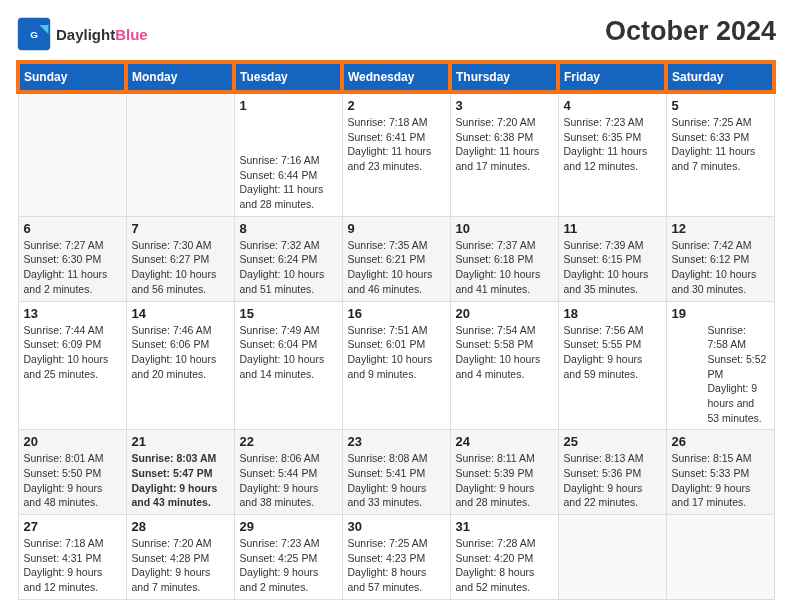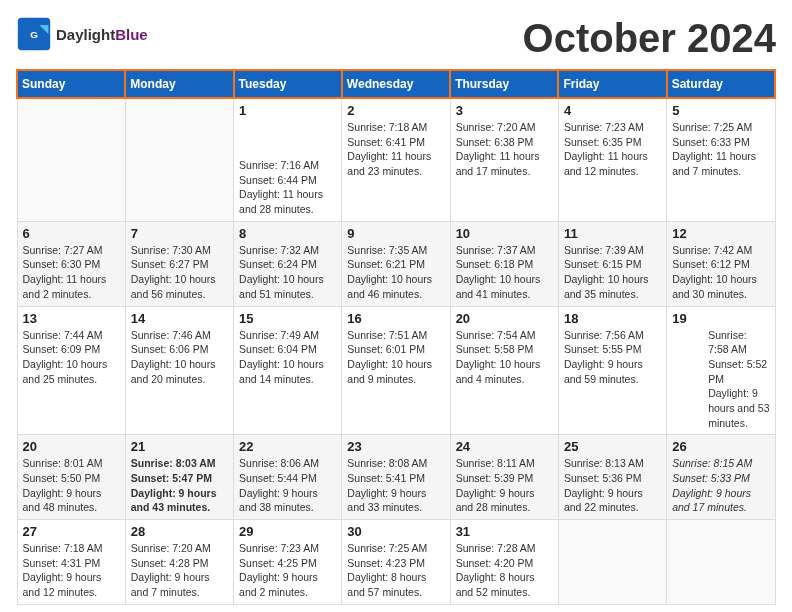--- a/index.html
+++ b/index.html
@@ -22,21 +22,21 @@
       gap: 4px;
     }
     .logo-icon {
       width: 36px;
       height: 36px;
     }
     .title-block {
       text-align: right;
     }
     .month-title {
-      font-size: 40px;
+      font-size: 27px;
       font-weight: bold;
       color: #333;
     }
     .location {
       font-size: 14px;
       color: #555;
     }
     table {
       width: 100%;
       border-collapse: collapse;
@@ -44,21 +44,21 @@
     }
     thead tr {
       background-color: #1565c0;
       color: #fff;
     }
     thead th {
       padding: 6px 4px;
       text-align: left;
       font-size: 12px;
       font-weight: bold;
-      border: 2px solid #f97316;
+      border: 4px solid #f97316;
     }
     tbody tr {
       border-bottom: 1px solid #ddd;
     }
     tbody tr:nth-child(even) {
       background-color: #f5f5f5;
     }
     tbody tr:nth-child(odd) {
       background-color: #fff;
     }
@@ -89,21 +89,21 @@
 
 <div class="header">
   <div class="logo">
     <svg class="logo-icon" viewBox="0 0 40 40">
       <rect x="2" y="2" width="36" height="36" rx="4" fill="#1565c0"></rect>
       <text x="20" y="24" text-anchor="middle" fill="white" font-size="11" font-weight="bold" font-family="Arial">G</text>
       <polygon points="26,10 36,10 36,20" fill="#4fc3f7"></polygon>
     </svg>
     <div>
       <div style="font-size:15px; font-weight:bold; color:#333;">
-        <span>Daylight</span><span style="color:#701a75;">Blue</span>
+        <span>Daylight</span><span style="color:#ec4899;">Blue</span>
       </div>
     </div>
   </div>
   <div class="title-block">
     <div class="month-title">October 2024</div>
   </div>
 </div>
 
 <table>
   <thead>
@@ -272,21 +272,21 @@
 Daylight: 9 hours and 28 minutes.</div>
         </td>
         <td>
           <div class="day-number">25</div>
           <div class="day-info" style="white-space: pre-line;">Sunrise: 8:13 AM
 Sunset: 5:36 PM
 Daylight: 9 hours and 22 minutes.</div>
         </td>
         <td>
           <div class="day-number">26</div>
-          <div class="day-info" style="white-space: pre-line; font-style: italic;">Sunrise: 8:15 AM
+          <div class="day-info" style="white-space: pre-line;">Sunrise: 8:15 AM
 Sunset: 5:33 PM
 Daylight: 9 hours and 17 minutes.</div>
         </td>
       </tr>
       <tr>
         <td>
           <div class="day-number">27</div>
           <div class="day-info" style="white-space: pre-line;">Sunrise: 7:18 AM
 Sunset: 4:31 PM
 Daylight: 9 hours and 12 minutes.</div>

